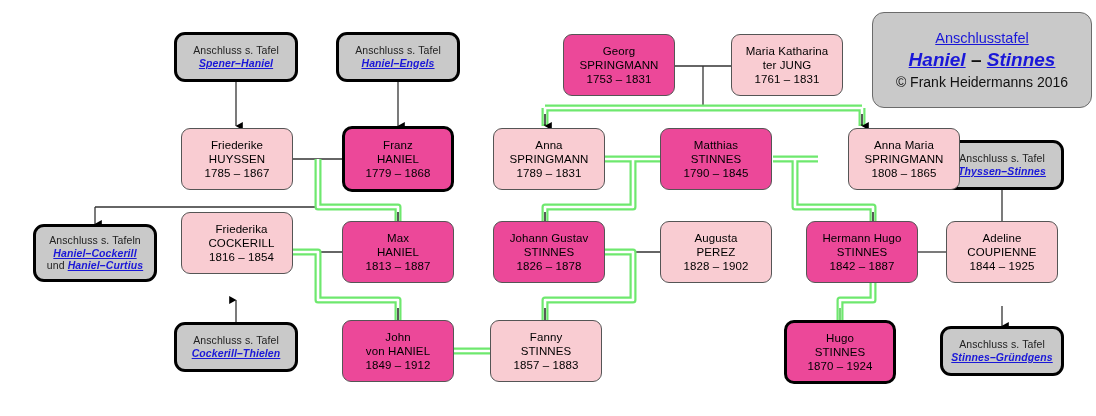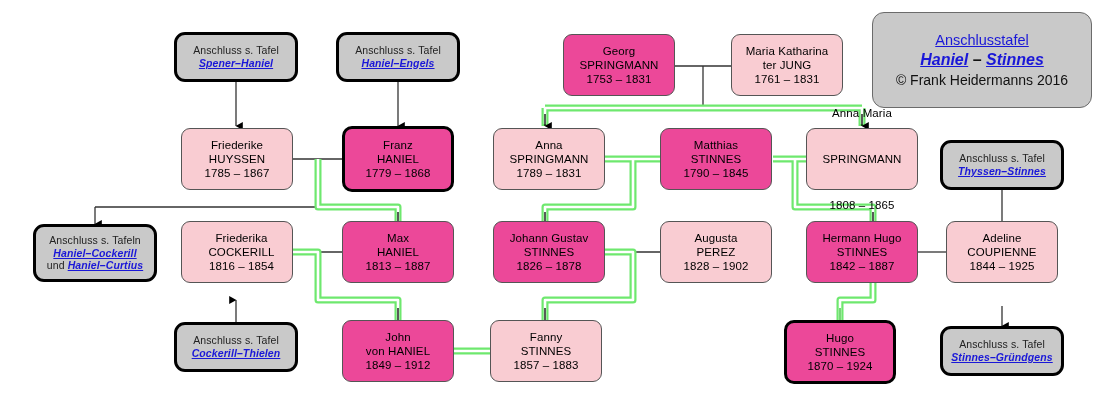--- a/index.html
+++ b/index.html
@@ -49,21 +49,21 @@
     position:absolute;
     background:#c9c9c9;
     border:1px solid #6b6b6b;
     border-radius:12px;
     width:218px;height:94px;
     display:flex;flex-direction:column;
     align-items:center;justify-content:center;
     gap:3px;
   }
   .t1{font-size:14.5px;color:#1a17d8;text-decoration:underline;}
-  .t2{font-size:16px;color:#1a17d8;font-weight:bold;font-style:italic;}
+  .t2{font-size:19px;color:#1a17d8;font-weight:bold;font-style:italic;}
   .t2 u{text-decoration:underline;}
   .t2 .dash{color:#111111;text-decoration:none;font-style:normal;}
   .t3{font-size:14px;color:#111111;}
 
   .nm{display:block;white-space:nowrap;}
 </style>
 </head>
 <body>
 
 <div id="stage">
@@ -204,27 +204,27 @@
     <span class="nm">SPRINGMANN</span>
     <span class="nm">1789 – 1831</span>
   </div>
 
   <div class="node person male" style="left:660px;top:128px;">
     <span class="nm">Matthias</span>
     <span class="nm">STINNES</span>
     <span class="nm">1790 – 1845</span>
   </div>
 
-  <div class="node person female" style="left:806px;top:128px;gap:32px;">
+  <div class="node person female" style="left:848px;top:128px;">
     <span class="nm">Anna Maria</span>
     <span class="nm">SPRINGMANN</span>
     <span class="nm">1808 – 1865</span>
   </div>
 
-  <div class="node person female" style="left:181px;top:221px;padding-left:9px;">
+  <div class="node person female" style="left:181px;top:212px;padding-left:9px;">
     <span class="nm">Friederika</span>
     <span class="nm">COCKERILL</span>
     <span class="nm">1816 – 1854</span>
   </div>
 
   <div class="node person male" style="left:342px;top:221px;">
     <span class="nm">Max</span>
     <span class="nm">HANIEL</span>
     <span class="nm">1813 – 1887</span>
   </div>

